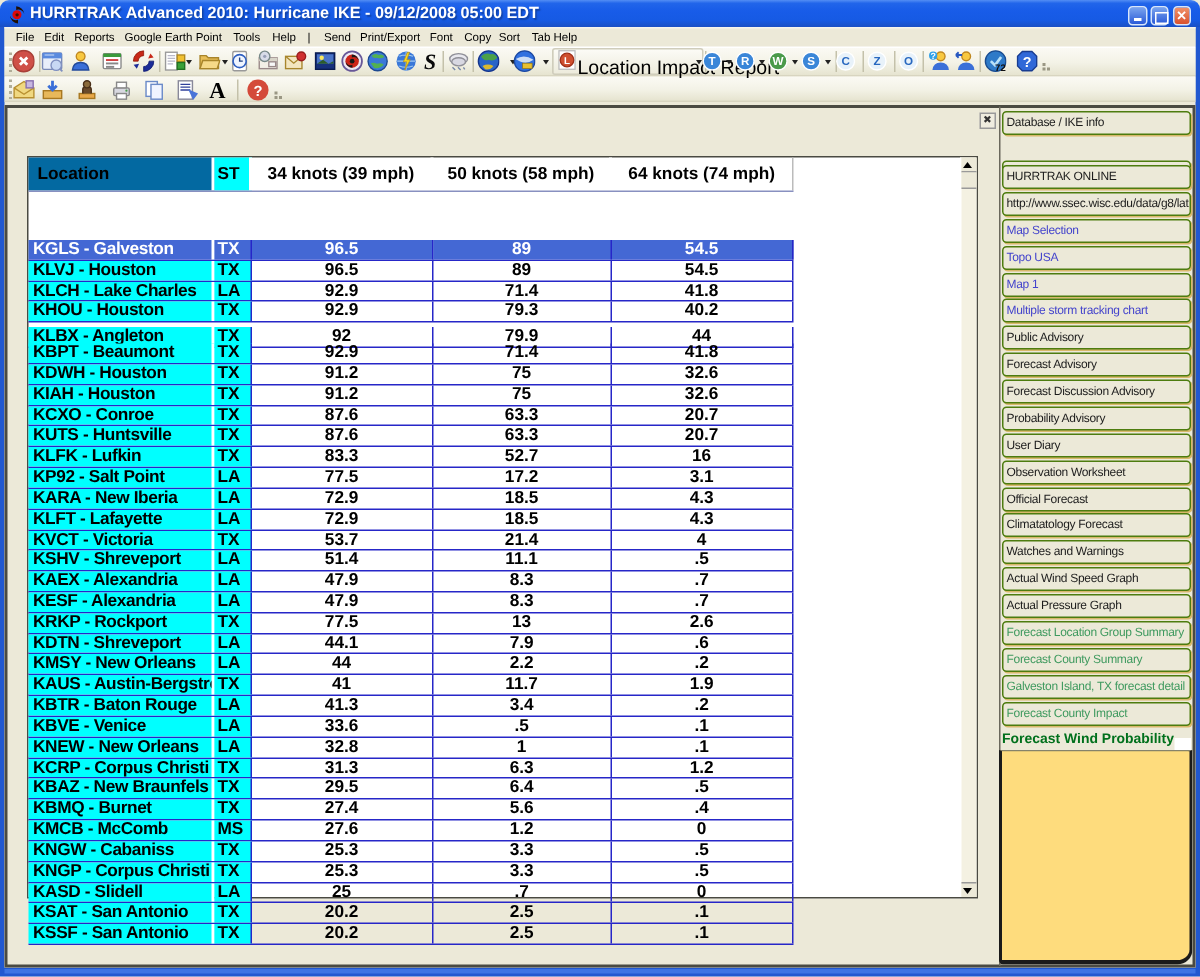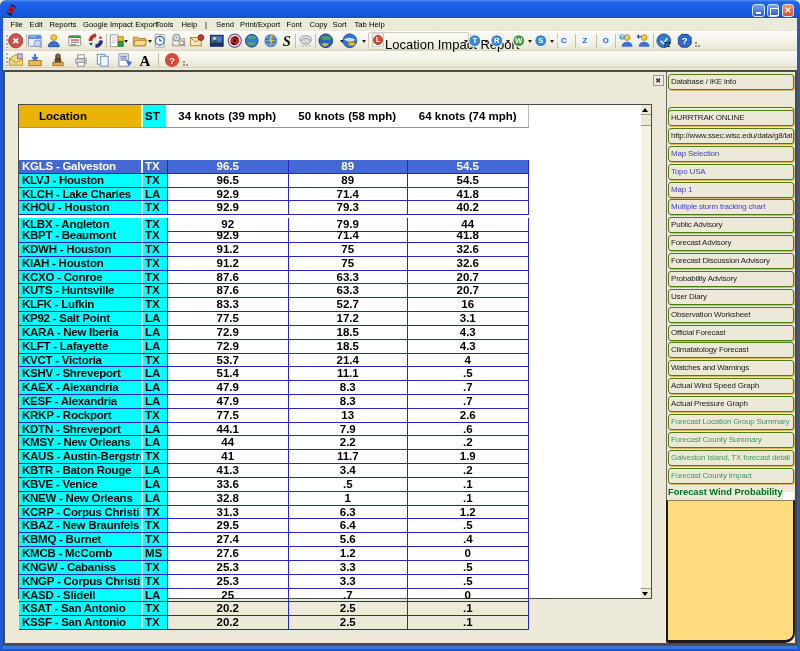--- a/index.html
+++ b/index.html
@@ -76,32 +76,33 @@
   border:2px solid #1a1a1a; border-top:1px solid #86836a; border-radius:0 0 10px 3px; border-bottom-width:3px; }
 </style></head><body>
 <div id="win">
   <div id="titlebar">
     <svg id="title-ico" viewBox="0 0 13 13">
         <circle cx="6.3" cy="6.8" r="3" fill="#dd0808"></circle>
         <path d="M5.8 1.2 A5.6 5.6 0 0 1 11.2 6.4 A4.2 4.2 0 0 0 5.8 3.6Z" fill="#200e02"></path>
         <path d="M7 12.6 A5.6 5.6 0 0 1 1.6 7.4 A4.2 4.2 0 0 0 7 10.2Z" fill="#200e02"></path>
         <circle cx="6.4" cy="6.9" r="1.1" fill="#3a1404"></circle>
       </svg>
+    <div id="title-txt">HURRTRAK Advanced 2010: Hurricane IKE - 09/12/2008 05:00 EDT</div>
     <div class="wbtn" id="b-min"></div>
       <div class="wbtn" id="b-max"></div>
       <div class="wbtn" id="b-cls"></div>
   </div>
   <div id="borL"></div>
     <div id="borR"></div>
     <div id="borB"></div>
   <div id="menubar">
     <span style="left:7.5px">File</span>
       <span style="left:26.5px">Edit</span>
       <span style="left:46.5px">Reports</span>
-    <span style="left:80px">Google Impact Export</span>
+    <span style="left:80px">Google Earth Point</span>
       <span style="left:152.5px">Tools</span>
       <span style="left:178.5px">Help</span>
     <span style="left:202px">|</span>
       <span style="left:213px">Send</span>
       <span style="left:237px">Print/Export</span>
     <span style="left:283.5px">Font</span>
       <span style="left:306.5px">Copy</span>
       <span style="left:329.5px">Sort</span>
     <span style="left:351.5px">Tab Help</span>
   </div>
@@ -319,21 +320,21 @@
       </svg></div>
 <div class="tsep" style="left:158px;top:53px"></div>
 <div class="tic" style="left:164px;top:51.5px;width:16px;height:16px"><svg viewBox="0 0 17 17" width="100%" height="100%">
         <circle cx="8.5" cy="8.5" r="7.5" fill="#d44a3a"></circle>
         <text x="8.5" y="12.5" font-size="10.5" font-weight="bold" fill="#fff" text-anchor="middle" font-family="Liberation Sans">?</text>
       </svg></div>
 <div class="odots" style="left:183px;top:61px"></div>
   <div id="clientbor"></div>
   <div id="viewport">
     <div id="thead">
-      <span style="left:0;width:124px;background:#eab308;padding-left:20px;border-right:2px solid #fff">Location</span>
+      <span style="left:0;width:124px;background:#0369a1;padding-left:6px;border-right:2px solid #fff">Location</span>
       <span style="left:124px;width:25px;background:#00ffff;padding-left:2px;border-right:2px solid #fff">ST</span>
       <span style="left:149px;width:120.5px;text-align:center;border-right:2px solid #fff">34 knots (39 mph)</span>
       <span style="left:269.5px;width:119.5px;text-align:center;border-right:2px solid #fff">50 knots (58 mph)</span>
       <span style="left:389px;width:120.5px;text-align:center;border-right:1px solid #bbb">64 knots (74 mph)</span>
     </div>
     <div id="headline"></div>
 <div class="trow sel" style="top:23.000px;height:13.824px">
         <span class="c0">KGLS - Galveston</span>
         <span class="c1">TX</span>
         <span class="c2">96.5</span>

